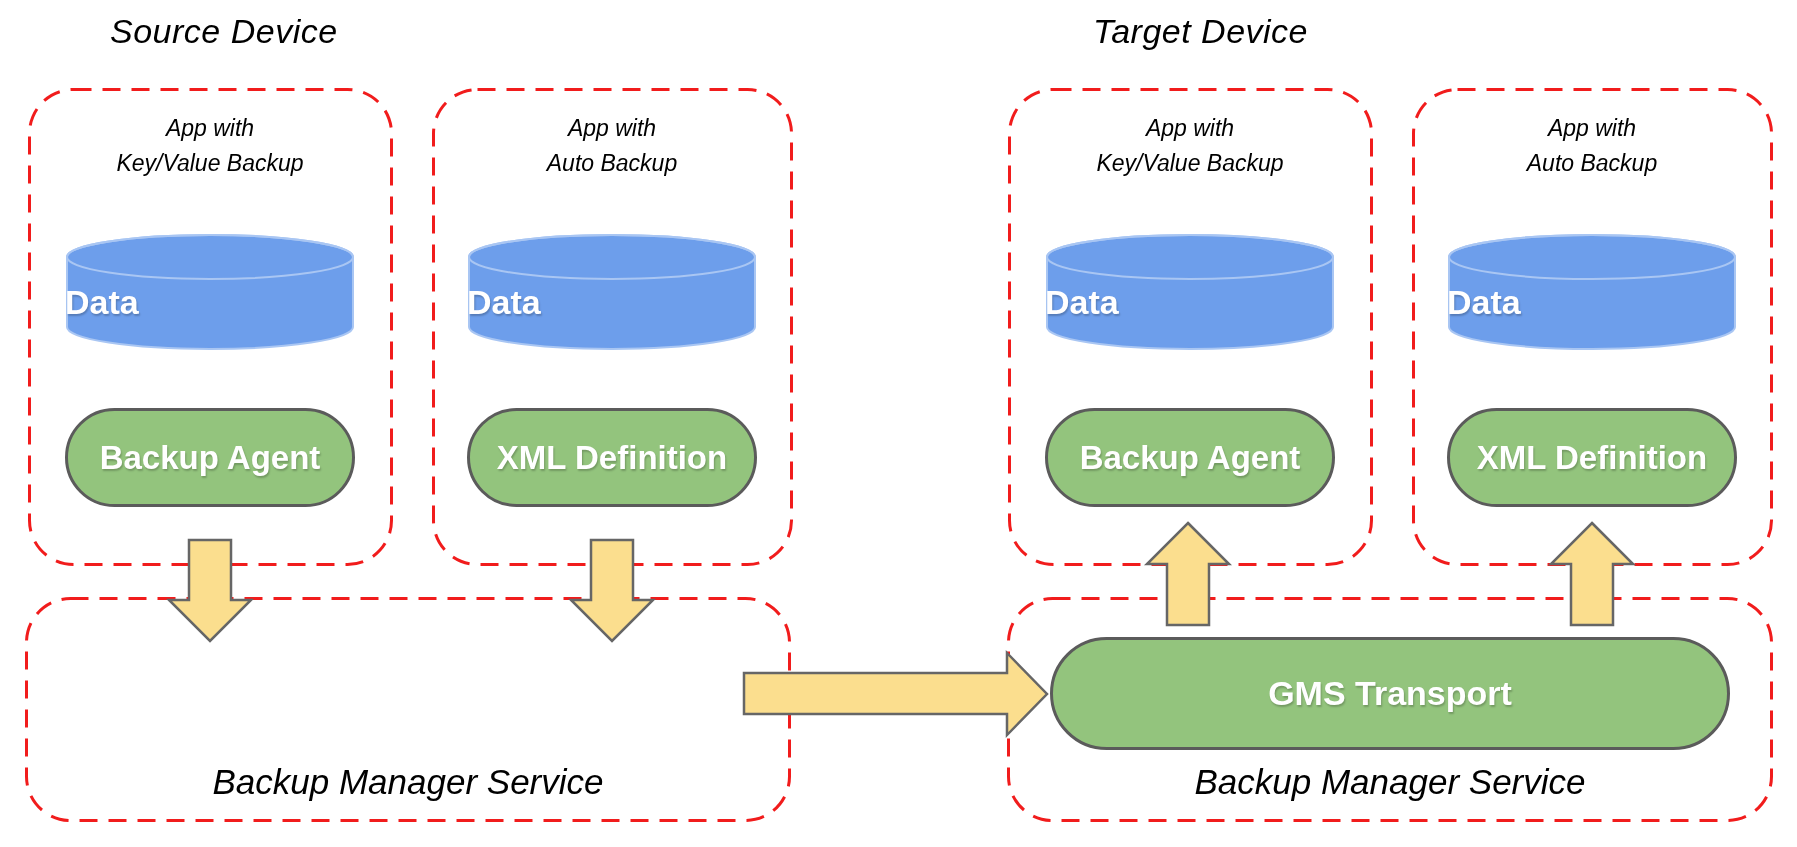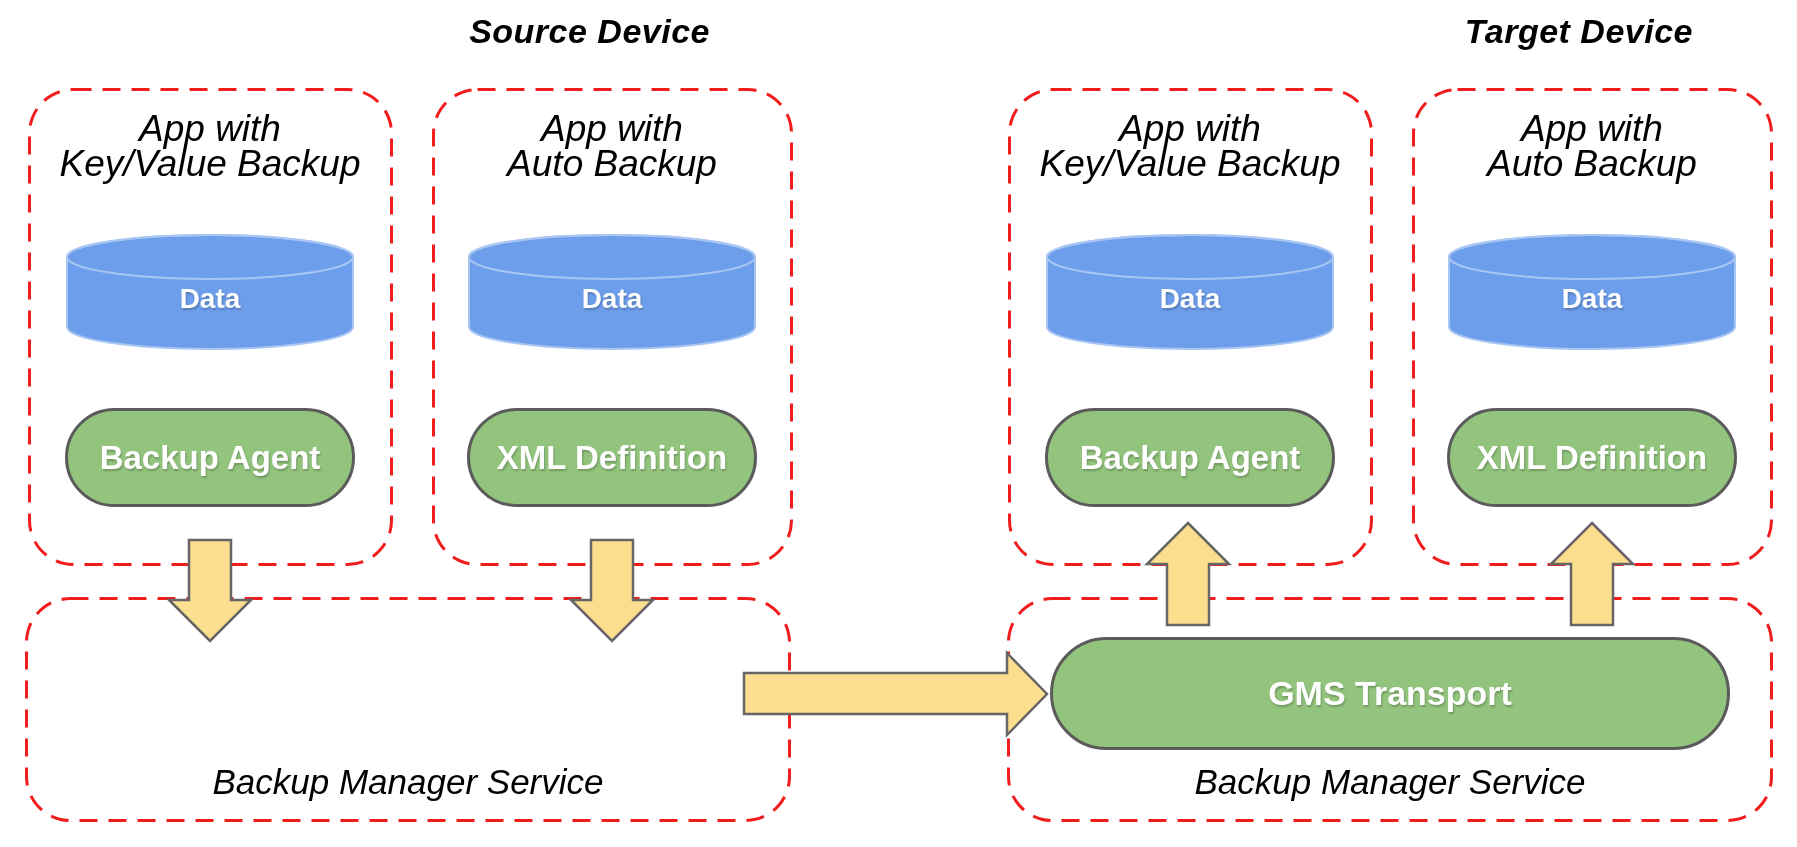--- a/index.html
+++ b/index.html
@@ -1,36 +1,36 @@
 <!DOCTYPE html>
 <html><head>
 <meta charset="utf-8">
 <style>
   html,body { margin:0; padding:0; background:#ffffff; }
   #canvas {
     position:relative; width:1797px; height:847px; background:#ffffff;
     font-family:"Liberation Sans", sans-serif; overflow:hidden;
   }
   .device-title {
-    position:absolute; top:12px; width:600px; text-align:right;
-    font-style:italic; font-size:34px; color:#000; letter-spacing:0.5px;font-weight:bold;
+    position:absolute; top:12px; width:600px; text-align:left;
+    font-style:italic; font-size:34px; color:#000; letter-spacing:0.5px;
   }
   svg.dashed-box { position:absolute; overflow:visible; }
   .app-label {
     position:absolute; top:111px; width:360px; text-align:center;
-    font-style:italic; font-size:37px; line-height:35px; color:#000;
+    font-style:italic; font-size:23px; line-height:35px; color:#000;
   }
   .service-label {
     position:absolute; top:762px; width:600px; text-align:center;
     font-style:italic; font-size:35px; color:#000;
   }
   .cyl-svg { position:absolute; top:233px; }
   .cyl-label {
-    position:absolute; top:283px; width:290px; text-align:center;
-    color:#fff; font-weight:bold; font-size:28px;
+    position:absolute; top:283px; width:290px; text-align:left;
+    color:#fff; font-weight:bold; font-size:34px;
     text-shadow:1px 2px 2px rgba(0,0,0,0.22);
   }
   .pill {
     position:absolute; top:408px; height:99px; width:290px;
     background:#93c47d; border:3px solid #5b5b5b; border-radius:54px;
     box-sizing:border-box; display:flex; align-items:center; justify-content:center;
     color:#fff; font-weight:bold; font-size:33px;
     text-shadow:1px 2px 2px rgba(0,0,0,0.22); white-space:nowrap;
   }
   .transport-pill {

